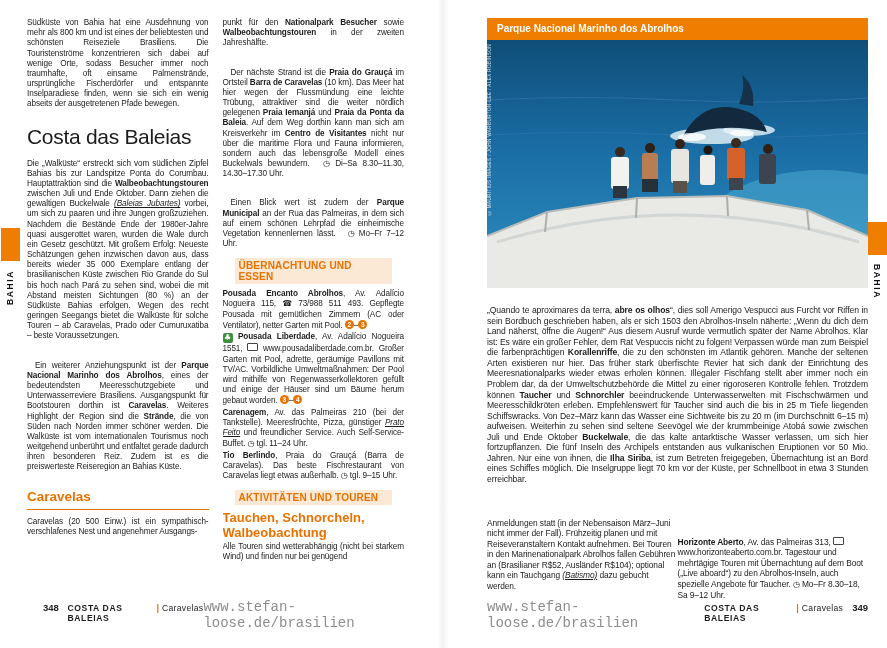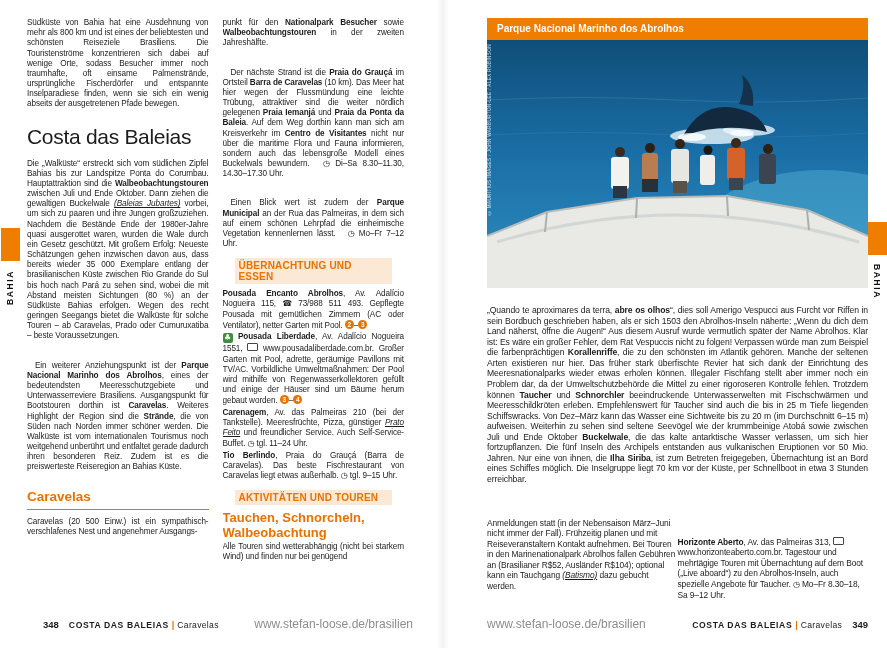--- a/index.html
+++ b/index.html
@@ -45,21 +45,21 @@
     color:#fff;font-size:6.5px;font-weight:bold;line-height:9px;text-align:center;
     vertical-align:0.5px;text-indent:0;}
   
   .footer{position:absolute;bottom:17px;display:flex;align-items:baseline;font-size:9px;}
   .footer-left{left:27px;right:30px;margin-left:16px;}
   .footer-right{left:44px;right:19px;}
   .pnum{font-weight:bold;font-size:9.5px;}
   .chapter{font-weight:bold;letter-spacing:0.6px;font-size:8.6px;}
   .fsep{color:#e87200;font-weight:bold;margin:0 3px;}
   .fsection{font-size:8.6px;letter-spacing:0.3px;}
-  .furl{color:#8d8d8d;font-size:12px;}
+  .furl{color:#8d8d8d;font-size:14px;font-family:Liberation Mono, monospace;}
   .sp{flex:1;}
   .gap{width:10px;display:inline-block;}
   
   .photo{position:absolute;left:44px;top:18px;width:381px;height:270px;margin:0;}
   .caption-bar{height:22px;background:#ee7d00;color:#fff;font-weight:bold;font-size:10px;
     line-height:22px;padding-left:10px;box-sizing:border-box;}
   .photo svg{display:block;}
   .credit{position:absolute;left:0px;top:26px;writing-mode:vertical-rl;transform:rotate(180deg);
     font-size:4.6px;color:#f0f0f0;opacity:0.85;letter-spacing:0.4px;}
   .feature{position:absolute;left:44px;top:305px;width:381px;font-size:8.6px;line-height:1.23;}

